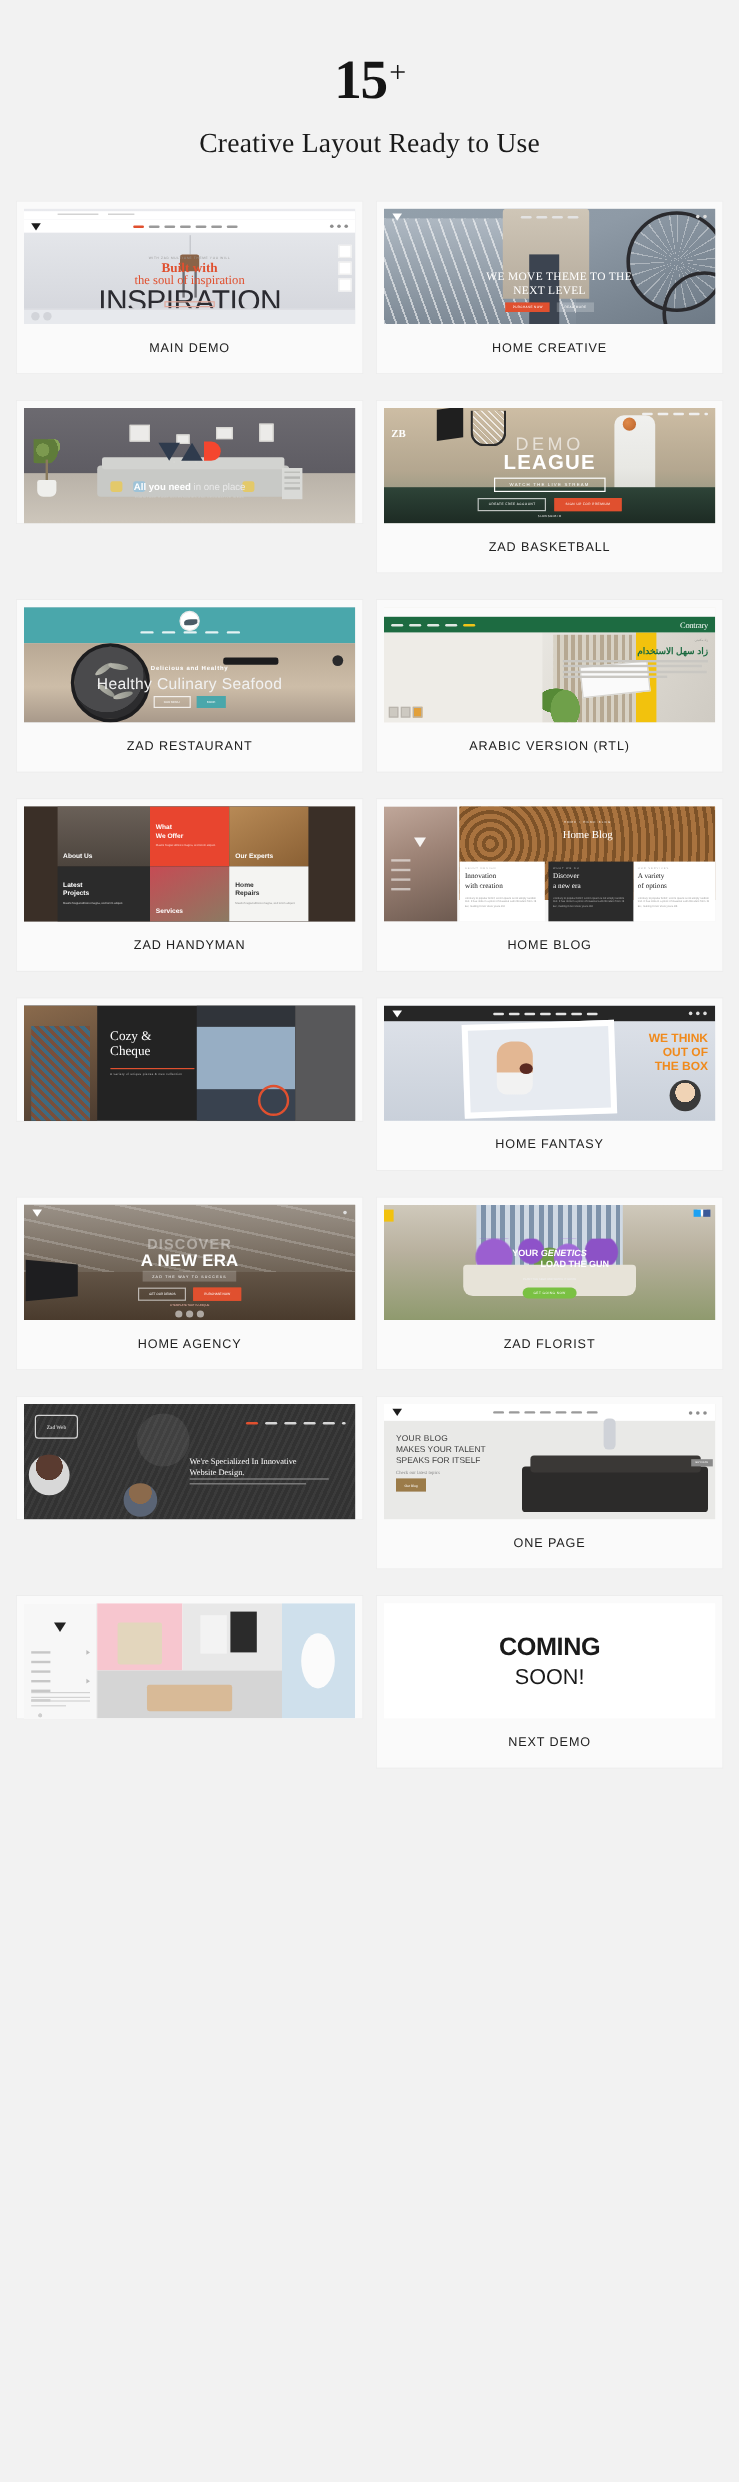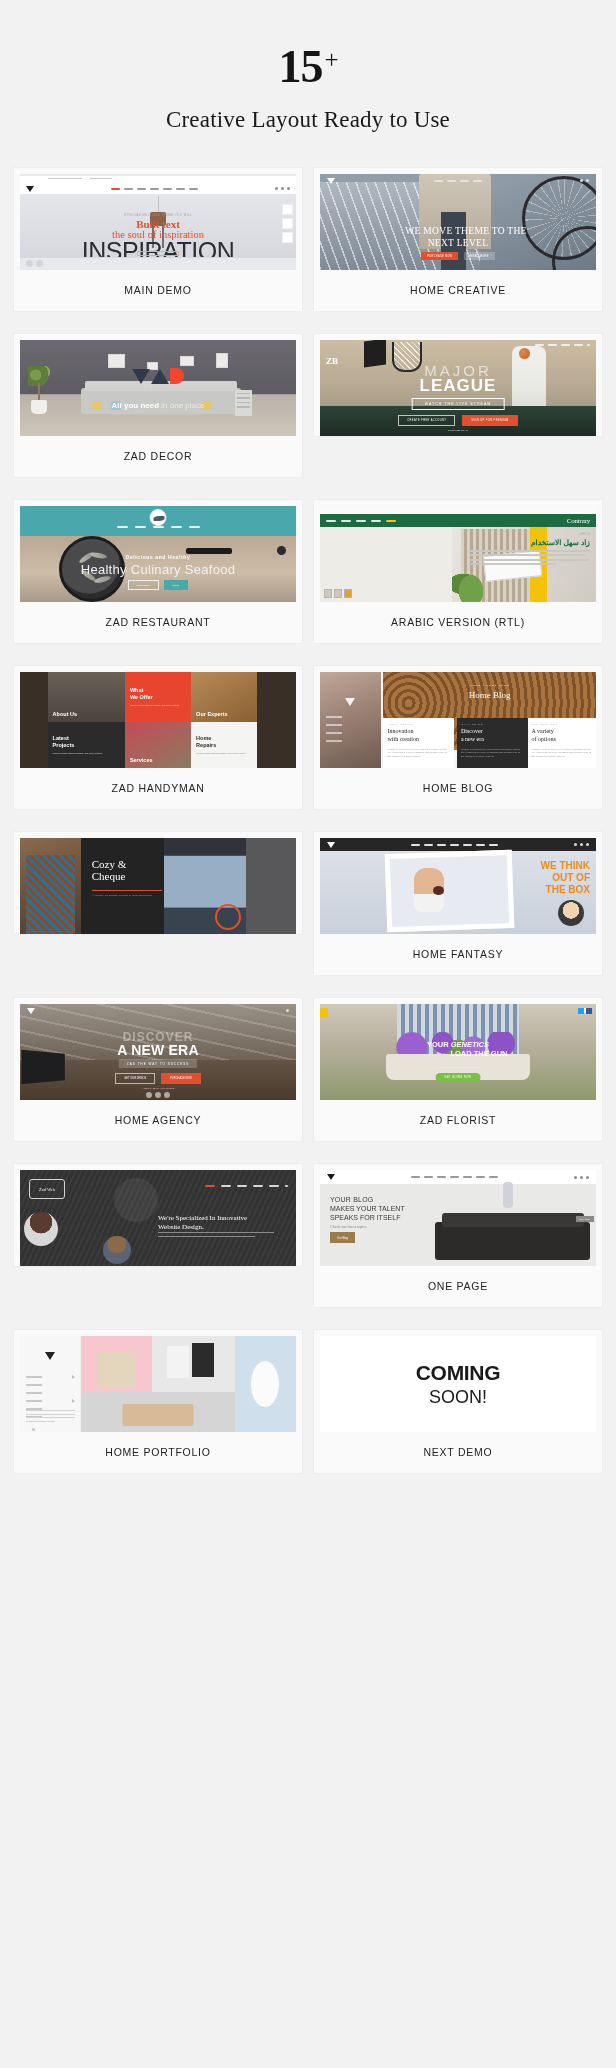--- a/index.html
+++ b/index.html
@@ -445,21 +445,21 @@
               </span>
           </div>
           <div class="stage"></div>
           <div class="vline"></div>
           <div class="chair">
             <span class="seat"></span>
               <span class="leg" style="left:5px"></span>
               <span class="leg" style="left:15px"></span>
           </div>
           <div class="kicker">WITH ZAD MULTIUSE THEME YOU WILL</div>
-          <div class="l1">Built text</div>
+          <div class="l1">Built with</div>
           <div class="l2">the soul of inspiration</div>
           <div class="big">INSPIRATION</div>
           <div class="rail">
               <span></span>
               <span></span>
               <span></span>
             </div>
           <div class="btnline"></div>
           <div class="footbar"></div>
           <div class="arrows">
@@ -529,50 +529,50 @@
             </div>
           <div class="zadlogo">
               <span class="z"></span>
               <span class="a"></span>
               <span class="d"></span>
             </div>
           <div class="tag">d e c o r</div>
           <div class="claim"><b>All you need</b><span> in one place</span></div>
           <div class="sub">FURNITURE  HOME ACCESSORIES  AND  DECORATIVE IDEAS</div>
         </div>
-        <div class="card-label">ZAD DECOR</div>
       </div>
     </div>
 
     <div class="cell">
       <div class="card">
         <div class="thumb t-bball">
           <div class="sky"></div>
           <div class="board"></div>
           <div class="hoop"></div>
           <div class="player"></div>
           <div class="ball"></div>
           <div class="court"></div>
           <div class="brandZ">ZB</div>
           <div class="nav">
               <i></i>
               <i></i>
               <i></i>
               <i></i>
               <i style="width:3px"></i>
             </div>
-          <div class="major">MAJOR</div>
+          <div class="major">DEMO</div>
           <div class="league">LEAGUE</div>
           <div class="watch">WATCH THE LIVE STREAM</div>
           <div class="cta">
             <span>CREATE FREE ACCOUNT</span>
             <span class="solid">SIGN UP FOR PREMIUM</span>
           </div>
           <div class="note">$ LOW  $39.95 / M</div>
         </div>
+        <div class="card-label">ZAD BASKETBALL</div>
       </div>
     </div>
 
     <div class="cell">
       <div class="card">
         <div class="thumb t-rest">
           <div class="head"></div>
           <div class="body"></div>
           <div class="pan">
             <span class="fish" style="left:16px;top:16px;transform:rotate(-35deg)"></span>
@@ -898,21 +898,20 @@
             <span class="book w" style="left:18%;top:18%;width:26%;height:58%"></span>
             <span class="book" style="left:48%;top:12%;width:26%;height:62%"></span>
           </div>
           <div class="tile blue" style="left:78%;top:0;right:0;height:100%">
             <span class="mug"></span>
           </div>
           <div class="tile lgrey" style="left:22%;top:58%;width:56%;bottom:0">
               <span class="bag"></span>
             </div>
         </div>
-        <div class="card-label">HOME PORTFOLIO</div>
       </div>
     </div>
 
     <div class="cell">
       <div class="card">
         <div class="thumb t-next">
           <div class="c1">COMING</div>
           <div class="c2">SOON!</div>
         </div>
         <div class="card-label">NEXT DEMO</div>

